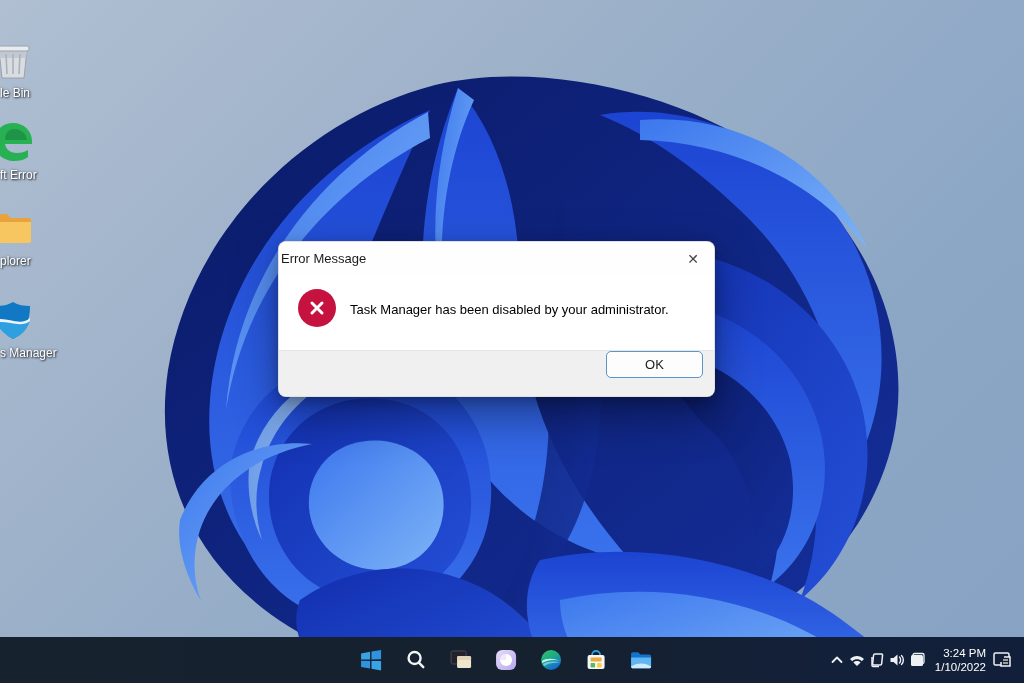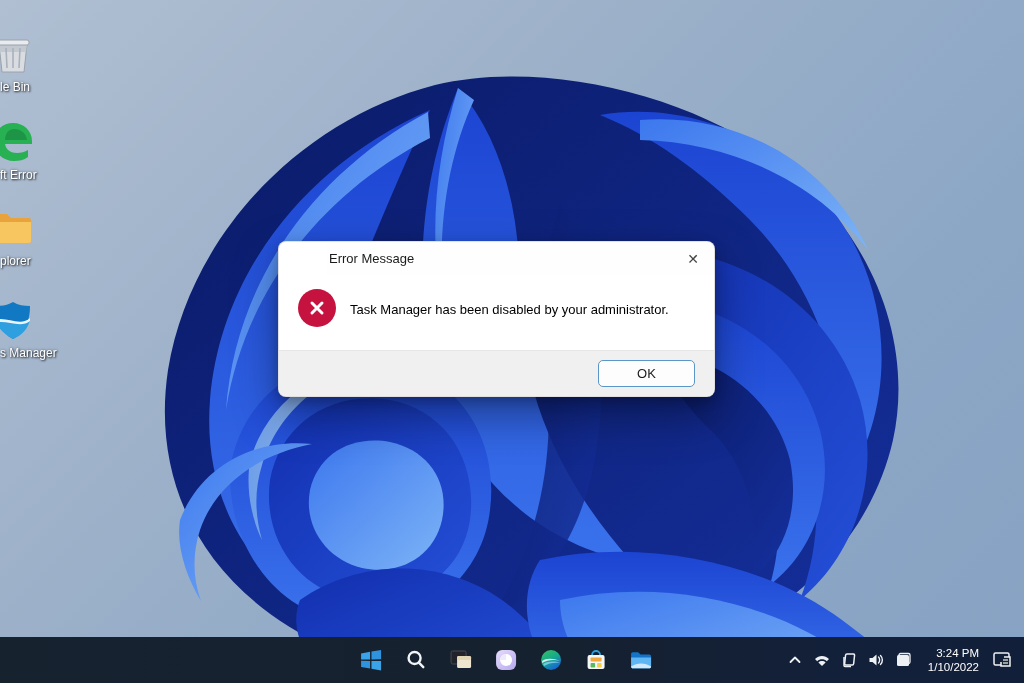--- a/index.html
+++ b/index.html
@@ -20,56 +20,56 @@
   }
   
   .dialog{
     position:absolute;left:278px;top:241px;width:437px;height:156px;
     background:#fff;border-radius:8px;border:1px solid rgba(0,0,0,.12);
     box-shadow:0 18px 45px rgba(0,0,0,.38), 0 4px 12px rgba(0,0,0,.22);
     display:flex;flex-direction:column;box-sizing:border-box;overflow:hidden;
   }
   .dialog-titlebar{
     height:33px;display:flex;align-items:center;background:#fefefe;
-    padding:0 8px 0 2px;flex:0 0 auto;margin-left:48px;
+    padding:0 8px 0 2px;flex:0 0 auto;
   }
   .dialog-title{font-size:13px;color:#1b1b1b;flex:1;}
   .dialog-close{
     width:26px;height:24px;display:flex;align-items:center;justify-content:center;
     font-size:14px;color:#444;cursor:default;border-radius:4px;
   }
   .dialog-body{flex:1;display:flex;align-items:flex-start;padding:14px 20px 8px 19px;background:#fff;}
   .err-circle{
     width:38px;height:38px;border-radius:50%;background:#c5123e;flex:0 0 auto;
     display:flex;align-items:center;justify-content:center;
   }
   .dialog-message{font-size:13px;color:#000;margin:13px 0 0 14px;line-height:16px;}
   .dialog-footer{
-    flex:0 0 45px;background:#f0f0f0;display:flex;align-items:center;
-    justify-content:flex-end;padding:0 19px;border-top:1px solid #e6e6e6;
+    flex:0 0 45px;background:#f0f0f0;display:flex;align-items:flex-start;
+    justify-content:flex-end;padding:0 11px;border-top:1px solid #e6e6e6;
   }
   .ok-btn{
     width:97px;height:27px;background:#fdfdfd;border:1px solid #5a96c8;
     border-radius:5px;font-size:13px;color:#1b1b1b;
     font-family:"Liberation Sans","DejaVu Sans",sans-serif;
   }
   
   .taskbar{
     position:absolute;left:0;bottom:0;width:1024px;height:46px;
     background:linear-gradient(90deg,#16222e 0%,#15212f 55%,#132039 80%,#121f3a 100%);
     display:flex;align-items:center;
   }
   .tb-center{
     position:absolute;left:50%;transform:translateX(-52%);top:0;height:46px;
     display:flex;align-items:center;gap:19px;
   }
   .tb-btn{width:26px;height:26px;display:flex;align-items:center;justify-content:center;border-radius:4px;}
   .tb-tray{
     position:absolute;right:0;top:0;height:46px;display:flex;align-items:center;
-    gap:7px;padding-right:10px;
+    padding-right:10px;
   }
   .tray-ico{width:20px;height:20px;display:flex;align-items:center;justify-content:center;}
   .tray-clock{color:#fff;font-size:11.5px;line-height:14px;text-align:right;margin:0 4px 0 8px;}
 </style>
 </head>
 <body>
 
 <svg class="bloom" viewBox="0 0 1024 683" aria-hidden="true">
   <defs>
     <linearGradient id="g5" x1="0" y1="0" x2="1" y2="1">
@@ -117,21 +117,21 @@
 
   <path fill="url(#g1)" d="M300 600 C360 558 442 558 502 600 C540 628 560 660 566 683 L330 683 C300 655 290 625 300 600 Z"></path>
   <path fill="url(#g2)" d="M540 560 C640 538 760 560 842 620 C880 648 902 668 912 683 L560 683 C520 640 520 590 540 560 Z"></path>
   <path fill="url(#g3)" d="M560 600 C660 578 772 600 852 660 L872 683 L600 683 C570 655 560 625 560 600 Z"></path>
 
   <path fill="url(#g3)" d="M180 520 C200 468 252 438 312 444 C256 455 215 486 200 530 C193 552 192 576 201 601 C186 576 176 546 180 520 Z"></path>
 </svg>
 
 <div class="desktop-icons">
 
-  <div class="desk-item" style="top:2px">
+  <div class="desk-item" style="top:8px">
     <svg class="desk-ico" viewBox="0 0 44 44">
       <path d="M8 12 L36 12 L33 40 L11 40 Z" fill="#d9dde2" stroke="#9aa2ab" stroke-width="1"></path>
       <path d="M8 12 L36 12 L35 20 L9 20 Z" fill="#c3c9d1"></path>
       <rect x="6" y="8" width="32" height="5" rx="2" fill="#e8ebef" stroke="#9aa2ab" stroke-width="1"></rect>
       <path d="M15 16 L16 36 M22 16 L22 36 M29 16 L28 36" stroke="#aab1ba" stroke-width="1.6" fill="none"></path>
     </svg>
     <div class="desk-label">le Bin</div>
   </div>
 
   <div class="desk-item" style="top:90px">

